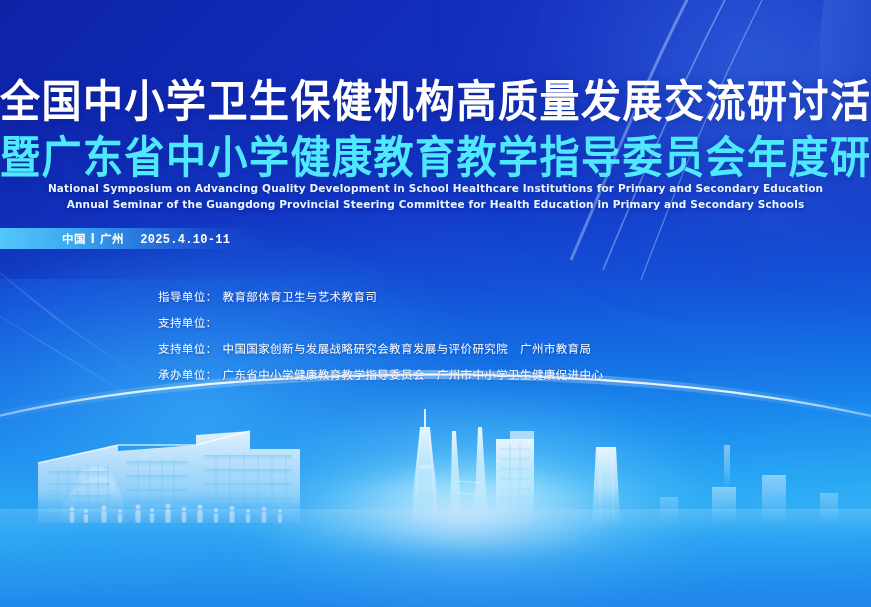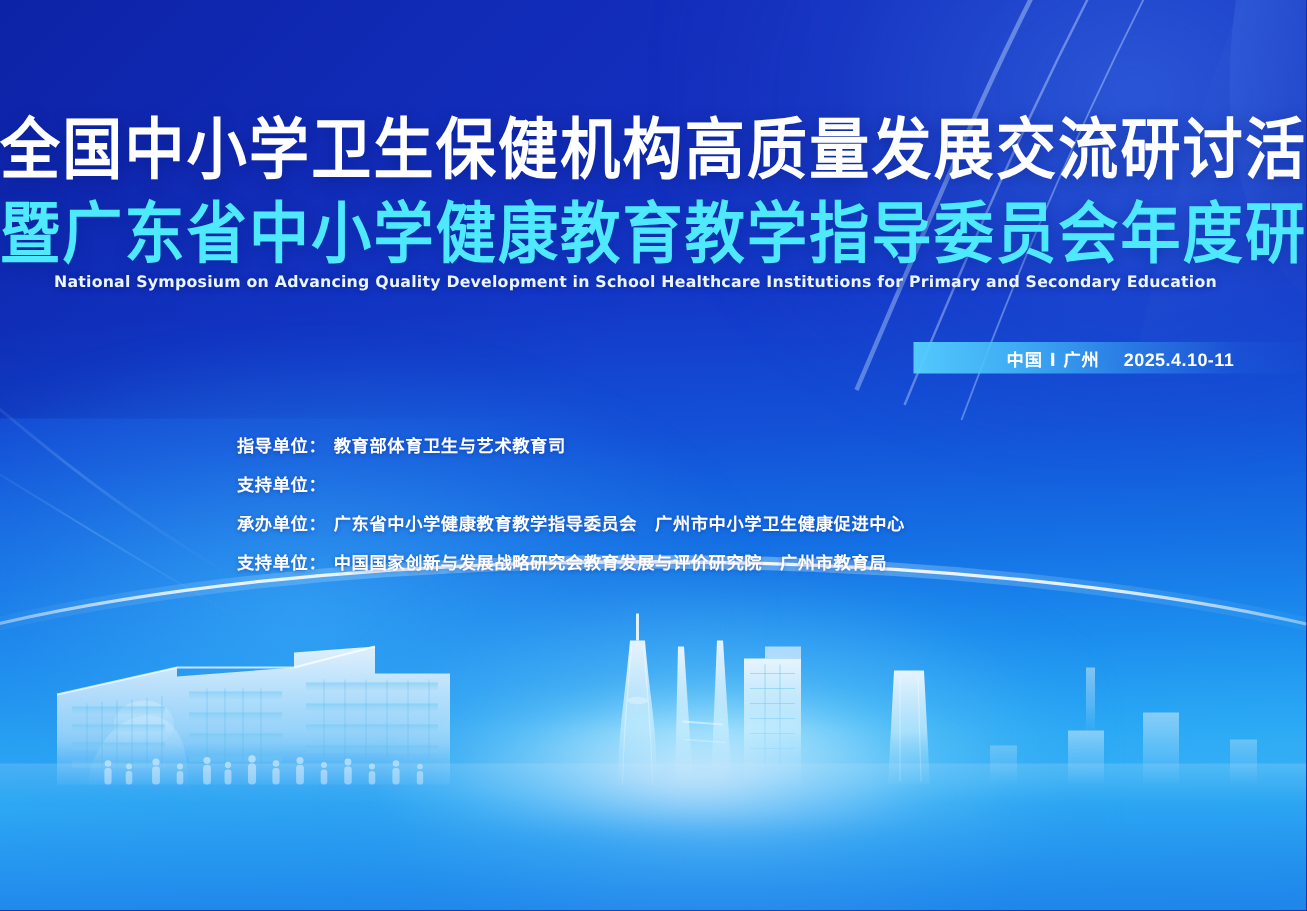--- a/index.html
+++ b/index.html
@@ -125,42 +125,41 @@
   .title-line2 {
     color: #4fe9ff;
     margin-top: 8px;
     text-shadow: 0 2px 10px rgba(0,36,140,0.45);
   }
 
   .subtitle-wrap {
     position: absolute;
     left: 0; right: 0;
     top: 180px;
-    text-align: left;
+    text-align: center;
     z-index: 6;
-    padding-left: 36px;
   }
   .subtitle-en {
     color: #e9f6ff;
     font-family: "DejaVu Sans", "Liberation Sans", sans-serif;
     font-weight: 700;
     font-size: 10.5px;
     line-height: 16px;
     letter-spacing: 0.15px;
     white-space: nowrap;
     text-shadow: 0 1px 4px rgba(0,20,110,0.5);
   }
 
   
   .badge-row {
     position: absolute;
     left: 0; right: 0;
     top: 228px;
     display: flex;
-    justify-content: flex-end;
+    justify-content: flex-start;
     z-index: 6;
   }
   .badge {
     position: relative;
     width: 262px;
     height: 21px;
     background: linear-gradient(90deg,
       rgba(86,208,255,0.95) 0%,
       rgba(70,190,250,0.85) 26%,
       rgba(54,160,242,0.55) 56%,
@@ -178,21 +177,21 @@
   }
   .badge-loc {
     color: #ffffff;
     font-family: "DejaVu Sans", "Liberation Sans", sans-serif;
     font-weight: 700;
     font-size: 11.5px;
     letter-spacing: 0.6px;
   }
   .badge-date {
     color: #ffffff;
-    font-family: Liberation Sans, sans-serif;
+    font-family: Liberation Mono, monospace;
     font-weight: 700;
     font-size: 12px;
     letter-spacing: 0.3px;
   }
 
   
   .orgs {
     position: absolute;
     left: 158px;
     top: 288px;
@@ -200,29 +199,29 @@
   }
   .org-row {
     display: flex;
     align-items: baseline;
     height: 26px;
     white-space: nowrap;
   }
   .org-label {
     color: #ffffff;
     font-family: "DejaVu Sans", "Liberation Sans", sans-serif;
-    font-weight: 700;
+    font-weight: 400;
     font-size: 11.5px;
     letter-spacing: 0.4px;
     text-shadow: 0 1px 3px rgba(0,24,120,0.4);
   }
   .org-value {
     color: #ffffff;
     font-family: "DejaVu Sans", "Liberation Sans", sans-serif;
-    font-weight: 700;
+    font-weight: 400;
     font-size: 11.5px;
     letter-spacing: 0.4px;
     margin-left: 5px;
     text-shadow: 0 1px 3px rgba(0,24,120,0.4);
   }
 
   
   .skyline {
     position: absolute;
     left: 0;
@@ -312,46 +311,47 @@
     </svg>
   </div>
 
   <div class="title-wrap">
     <div class="title-line1">全国中小学卫生保健机构高质量发展交流研讨活动</div>
     <div class="title-line2">暨广东省中小学健康教育教学指导委员会年度研讨活动</div>
   </div>
 
   <div class="subtitle-wrap">
     <div class="subtitle-en">National Symposium on Advancing Quality Development in School Healthcare Institutions for Primary and Secondary Education</div>
+    <div class="subtitle-en">Annual Seminar of the Guangdong Provincial Steering Committee for Health Education in Primary and Secondary Schools</div>
   </div>
 
   <div class="badge-row">
     <div class="badge">
       <div class="badge-inner">
         <span class="badge-loc">中国 l 广州</span>
         <span class="badge-date">2025.4.10-11</span>
       </div>
     </div>
   </div>
 
   <div class="orgs">
     <div class="org-row">
       <span class="org-label">指导单位：</span>
       <span class="org-value">教育部体育卫生与艺术教育司</span>
     </div>
     <div class="org-row">
       <span class="org-label">支持单位：</span>
     </div>
     <div class="org-row">
+      <span class="org-label">支持单位：</span>
+      <span class="org-value">中国国家创新与发展战略研究会教育发展与评价研究院　广州市教育局</span>
+    </div>
+    <div class="org-row">
       <span class="org-label">承办单位：</span>
       <span class="org-value">广东省中小学健康教育教学指导委员会　广州市中小学卫生健康促进中心</span>
-    </div>
-    <div class="org-row">
-      <span class="org-label">支持单位：</span>
-      <span class="org-value">中国国家创新与发展战略研究会教育发展与评价研究院　广州市教育局</span>
     </div>
   </div>
 
   <div class="skyline">
     <svg width="871" height="130" viewBox="0 0 871 130" fill="none" preserveAspectRatio="none">
       <defs>
         <linearGradient id="bldg" x1="0" y1="0" x2="0" y2="1">
           <stop offset="0%" stop-color="#ffffff" stop-opacity="0.88"></stop>
           <stop offset="55%" stop-color="#e6f7ff" stop-opacity="0.62"></stop>
           <stop offset="100%" stop-color="#bfeaff" stop-opacity="0.10"></stop>

